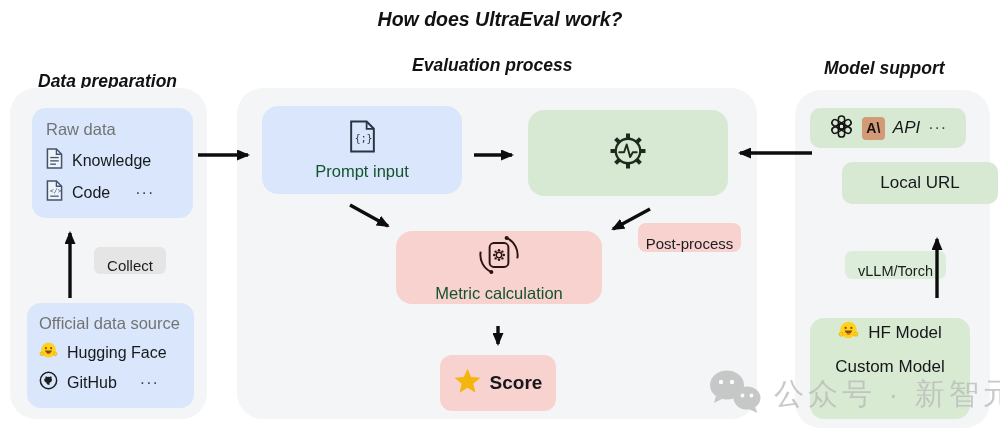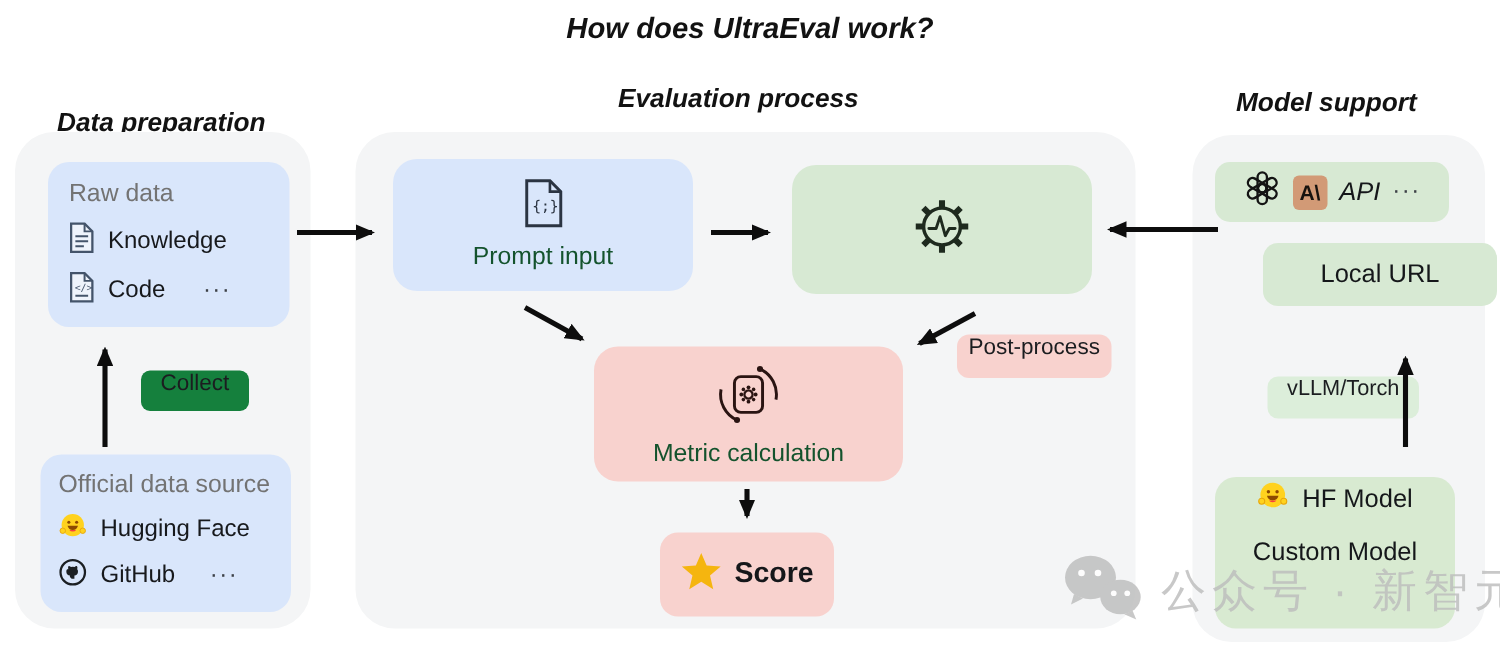--- a/index.html
+++ b/index.html
@@ -14,21 +14,21 @@
   .box{border-radius:14px;box-sizing:border-box;}
   .blue{background:#d9e6fb;}
   .green{background:#d7e9d3;}
   .pink{background:#f8d2ce;}
   .box-title{font-size:16.5px;color:#737373;}
   .row{display:flex;align-items:center;gap:9px;}
   .row .lbl{font-size:16px;color:#17191c;}
   .more{font-size:16px;color:#3c4046;letter-spacing:1px;}
   .center-col{display:flex;flex-direction:column;align-items:center;justify-content:center;}
   .node-label{font-size:16.5px;color:#14532d;}
-  .small-tag{display:flex;align-items:flex-start;justify-content:center;font-size:15px;color:#1b1d20;}
+  .small-tag{display:flex;align-items:flex-end;justify-content:center;font-size:15px;color:#1b1d20;}
   .arrows{position:absolute;left:0;top:0;pointer-events:none;}
   .wm{display:flex;align-items:center;gap:10px;opacity:.82;}
   .wm-text{font-size:30px;color:#bdbdbd;letter-spacing:4px;white-space:nowrap;}
   .anthropic{width:23px;height:23px;border-radius:4px;background:#d29a76;display:flex;align-items:center;justify-content:center;
     font-weight:bold;font-size:14px;color:#16120e;}
   svg text{font-family:"DejaVu Sans Mono",monospace;}
 </style>
 </head>
 <body>
 
@@ -64,21 +64,21 @@
             <path d="M11,1 v5.5 h5.5" fill="none" stroke="#44546a" stroke-width="1.4"></path>
             <text x="4" y="13.5" font-size="7" fill="#44546a">&lt;/&gt;</text>
             <line x1="4.5" y1="17" x2="13.5" y2="17" stroke="#44546a" stroke-width="1.3"></line>
           </svg>
       </span>
       <span class="lbl">Code</span>
       <span class="more" style="margin-left:16px;">···</span>
     </div>
   </div>
 
-  <div class="abs small-tag" style="left:94px;top:247px;width:72px;height:27px;background:#15803d;border-radius:6px;">
+  <div class="abs small-tag" style="left:94px;top:247px;width:72px;height:27px;background:#e5e5e5;border-radius:6px;">
     <span>Collect</span>
   </div>
 
   <div class="abs box blue" style="left:27px;top:303px;width:167px;height:105px;padding:11px 12px;">
     <div class="box-title">Official data source</div>
     <div class="row" style="margin-top:8px;">
       <span>
         <svg width="19" height="19" viewBox="0 0 24 24">
             <circle cx="12" cy="11.4" r="9.4" fill="#ffd21e"></circle>
             <circle cx="8.7" cy="9" r="1.3" fill="#8d4b00"></circle>
@@ -126,21 +126,21 @@
             <line x1="10" y1="10" x2="14.2" y2="14.2"></line>
           <line x1="-10" y1="10" x2="-14.2" y2="14.2"></line>
             <line x1="10" y1="-10" x2="14.2" y2="-14.2"></line>
         </g>
         <circle r="14" fill="#d7e9d3" stroke="#1e2a1e" stroke-width="2.6"></circle>
         <polyline points="-10,1.5 -4.5,1.5 -1.5,-7.5 2.5,7 5.5,1.5 10,1.5" fill="none" stroke="#1e2a1e" stroke-width="2.2" stroke-linejoin="round" stroke-linecap="round"></polyline>
       </svg>
     </span>
   </div>
 
-  <div class="abs box pink center-col" style="left:396px;top:231px;width:206px;height:90px;border-radius:16px;">
+  <div class="abs box pink center-col" style="left:396px;top:231px;width:206px;height:73px;border-radius:16px;">
     <span>
       <svg width="46" height="46" viewBox="-27 -27 54 54">
         <rect x="-11" y="-14" width="22" height="28" rx="5" fill="none" stroke="#2a1412" stroke-width="2.3"></rect>
         <circle r="3.2" fill="none" stroke="#2a1412" stroke-width="1.8"></circle>
         <g fill="#2a1412">
           <circle cx="0" cy="-5.6" r="1.5"></circle>
             <circle cx="0" cy="5.6" r="1.5"></circle>
           <circle cx="-5.6" cy="0" r="1.5"></circle>
             <circle cx="5.6" cy="0" r="1.5"></circle>
           <circle cx="-4" cy="-4" r="1.4"></circle>

